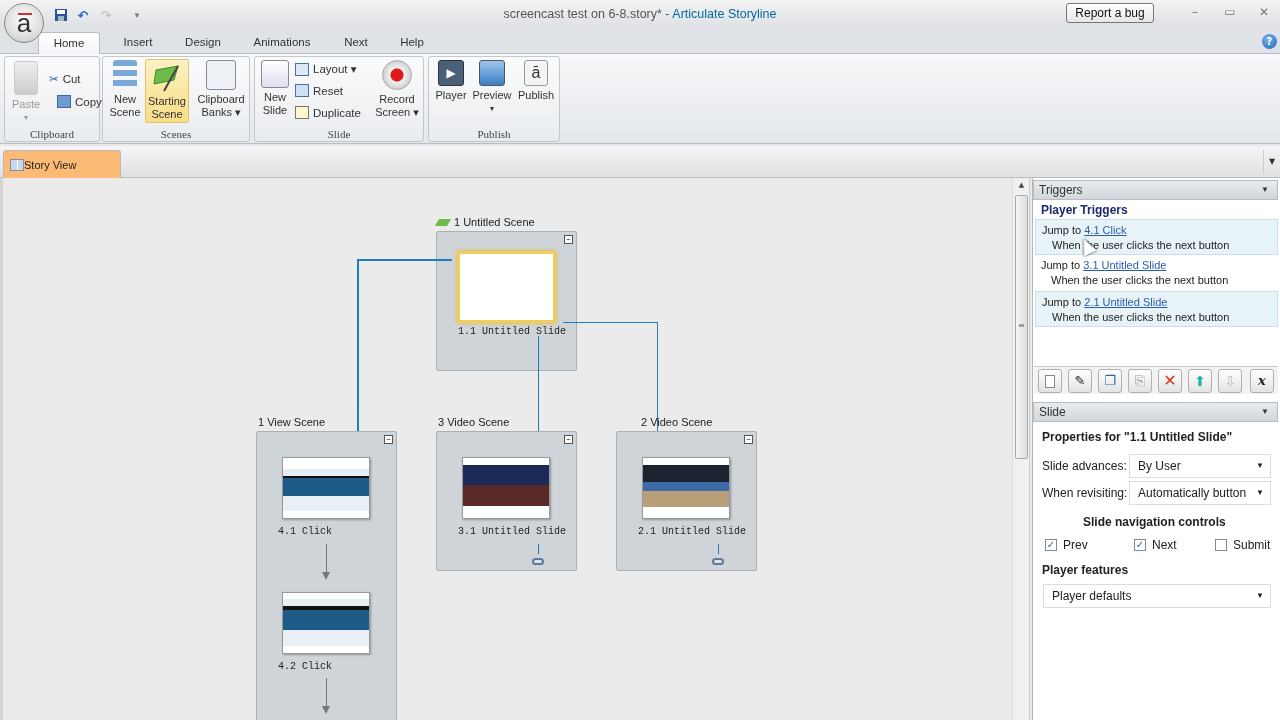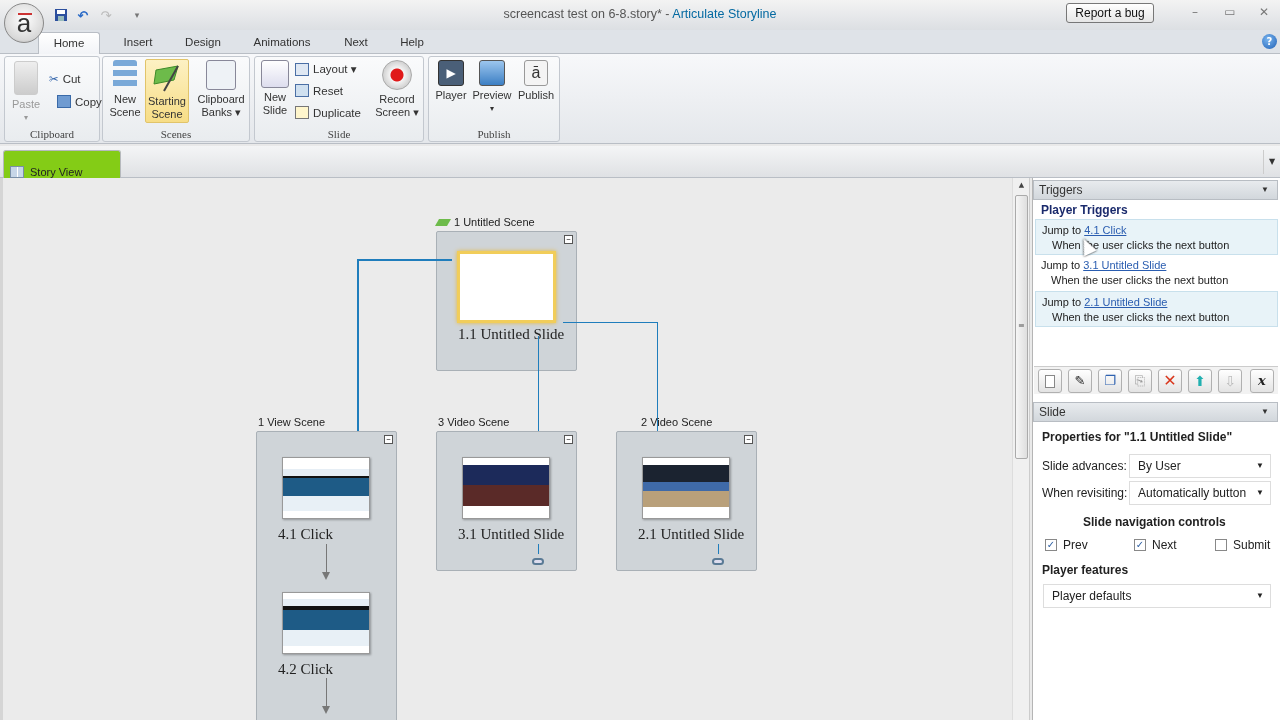--- a/index.html
+++ b/index.html
@@ -24,29 +24,29 @@
 .group{top:56px;height:86px;border:1px solid #c3c8cf;border-radius:3px;background:linear-gradient(#fafbfc,#e9ecef)}
 .group-label{position:absolute;bottom:1px;left:0;width:100%;text-align:center;font-size:11px;color:#444;font-family:Liberation Serif, serif}
 .rbtn{position:absolute;text-align:center;font-size:11px;line-height:13px;color:#333;font-family:"Liberation Sans",sans-serif}
 .rbtn .ico{width:30px;height:30px;margin:0 auto 3px auto;border-radius:3px}
 .rbtn.dim{color:#999}
 .rbtn.sel{background:linear-gradient(#fdf1c3,#f7dd86);border:1px solid #e1c46a;border-radius:2px}
 .small-btn{position:absolute;font-size:11.5px;color:#333;display:flex;align-items:center;gap:4px;font-family:"Liberation Sans",sans-serif}
 .small-btn .si{width:14px;height:13px;display:inline-block}
 
 #viewbar{left:0;top:146px;width:1280px;height:32px;background:linear-gradient(#f4f5f6,#dfe1e4);border-bottom:1px solid #b9bec5}
-#story-tab{left:3px;top:150px;width:118px;height:28px;background:#84cc16;border:1px solid #b6b9bd;border-bottom:none;border-radius:3px 3px 0 0;font-size:11px;display:flex;align-items:flex-end;gap:6px;padding-left:6px;font-family:"Liberation Sans",sans-serif}
+#story-tab{left:3px;top:150px;width:118px;height:28px;background:#fdba74;border:1px solid #b6b9bd;border-bottom:none;border-radius:3px 3px 0 0;font-size:11px;display:flex;align-items:center;padding-left:6px;font-family:"Liberation Sans",sans-serif}
 #viewbar-dd{left:1263px;top:150px;width:17px;height:24px;font-size:8px;text-align:center;line-height:24px;color:#333;border-left:1px solid #ccc}
 
 #canvas{left:0;top:178px;width:1012px;height:542px;background:#ebebeb;border-left:3px solid #d5d5d5}
 .scene{position:absolute;background:#cfd4d8;border:1px solid #a9b0b6;border-radius:2px}
 .scene-title{position:absolute;font-size:11px;color:#222;font-family:"Liberation Sans",sans-serif;white-space:nowrap}
 .collapse{position:absolute;width:9px;height:9px;border:1px solid #555;background:#fff;font-size:9px;line-height:6px;text-align:center}
 .thumb{position:absolute;background:#fff;border:1px solid #999;box-shadow:1px 1px 2px rgba(0,0,0,.3)}
-.slide-label{position:absolute;font-size:15px;color:#222;font-family:Liberation Serif, serif;white-space:nowrap}
+.slide-label{position:absolute;font-size:10px;color:#222;font-family:Liberation Mono, monospace;white-space:nowrap}
 .line{position:absolute;background:#1f7dbc}
 .arrow-down{position:absolute;width:0;height:0;border-left:5px solid transparent;border-right:5px solid transparent;border-top:8px solid #1f7dbc}
 .gline{position:absolute;background:#777}
 .garrow{position:absolute;width:0;height:0;border-left:4px solid transparent;border-right:4px solid transparent;border-top:8px solid #777}
 .link-icon{position:absolute;width:12px;height:7px;border:2px solid #5a7a95;border-radius:4px;background:#dde}
 
 #vscroll{left:1012px;top:178px;width:18px;height:542px;background:#f0f0f0;border-left:1px solid #ddd;border-right:1px solid #ccc}
 #vs-up{position:absolute;top:3px;left:3px;width:11px;height:10px;font-size:7px;text-align:center;color:#444}
 #vs-thumb{position:absolute;top:17px;left:2px;width:13px;height:264px;background:linear-gradient(90deg,#f6f6f6,#dedede);border:1px solid #aaa;border-radius:2px}
 #vs-grip{position:absolute;top:128px;left:2px;width:7px;font-size:8px;line-height:3px;color:#555}

